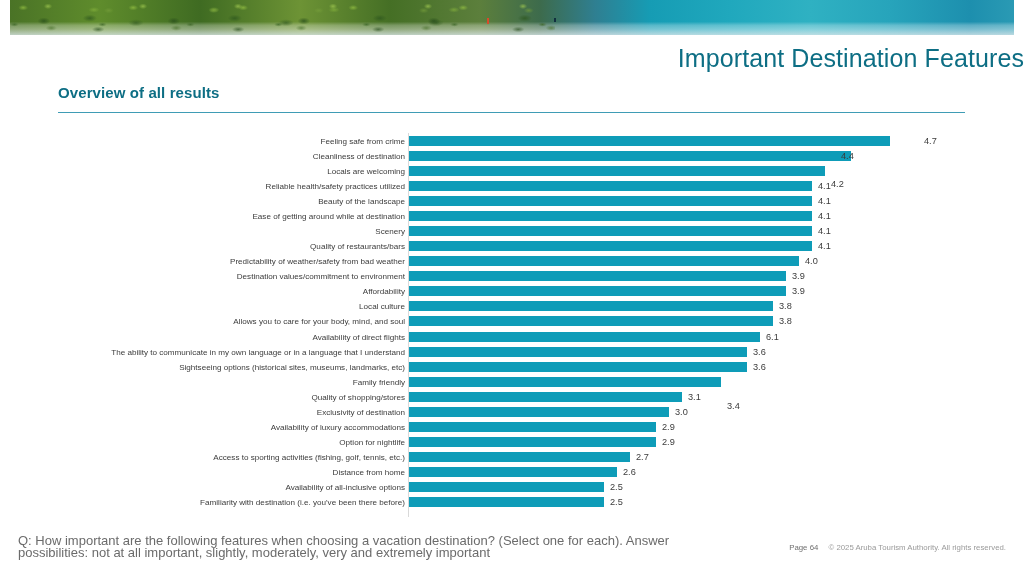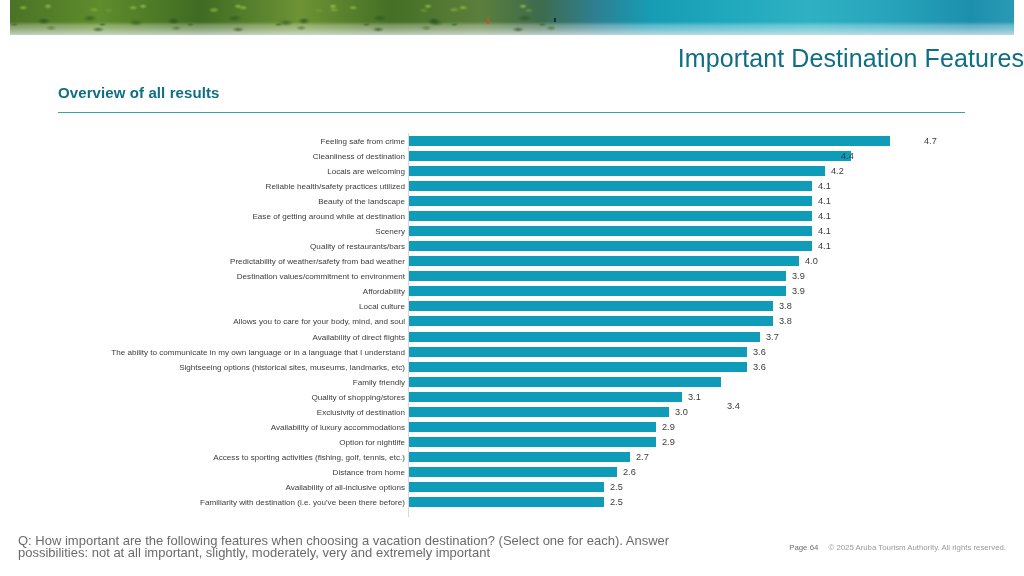--- a/index.html
+++ b/index.html
@@ -213,21 +213,21 @@
       <div class="row-label">Cleanliness of destination</div>
       <div class="bar-track">
         <div class="bar" style="width: 442px; background: rgb(14, 156, 184);"></div>
         <div class="bar-value" style="left: 432px;">4.4</div>
       </div>
     </div>
     <div class="row">
       <div class="row-label">Locals are welcoming</div>
       <div class="bar-track">
         <div class="bar" style="width: 416px; background: rgb(14, 156, 184);"></div>
-        <div class="bar-value" style="left: 422px;">4.2</div>
+        <div class="bar-value" style="left: 422px; margin-top: 13px;">4.2</div>
       </div>
     </div>
     <div class="row">
       <div class="row-label">Reliable health/safety practices utilized</div>
       <div class="bar-track">
         <div class="bar" style="width: 403px; background: rgb(14, 156, 184);"></div>
         <div class="bar-value" style="left: 409px;">4.1</div>
       </div>
     </div>
     <div class="row">
@@ -290,21 +290,21 @@
       <div class="row-label">Allows you to care for your body, mind, and soul</div>
       <div class="bar-track">
         <div class="bar" style="width: 364px; background: rgb(14, 156, 184);"></div>
         <div class="bar-value" style="left: 370px;">3.8</div>
       </div>
     </div>
     <div class="row">
       <div class="row-label">Availability of direct flights</div>
       <div class="bar-track">
         <div class="bar" style="width: 351px; background: rgb(14, 156, 184);"></div>
-        <div class="bar-value" style="left: 357px;">3.7</div>
+        <div class="bar-value" style="left: 357px;">6.1</div>
       </div>
     </div>
     <div class="row">
       <div class="row-label">The ability to communicate in my own language or in a language that I understand</div>
       <div class="bar-track">
         <div class="bar" style="width: 338px; background: rgb(14, 156, 184);"></div>
         <div class="bar-value" style="left: 344px;">3.6</div>
       </div>
     </div>
     <div class="row">

